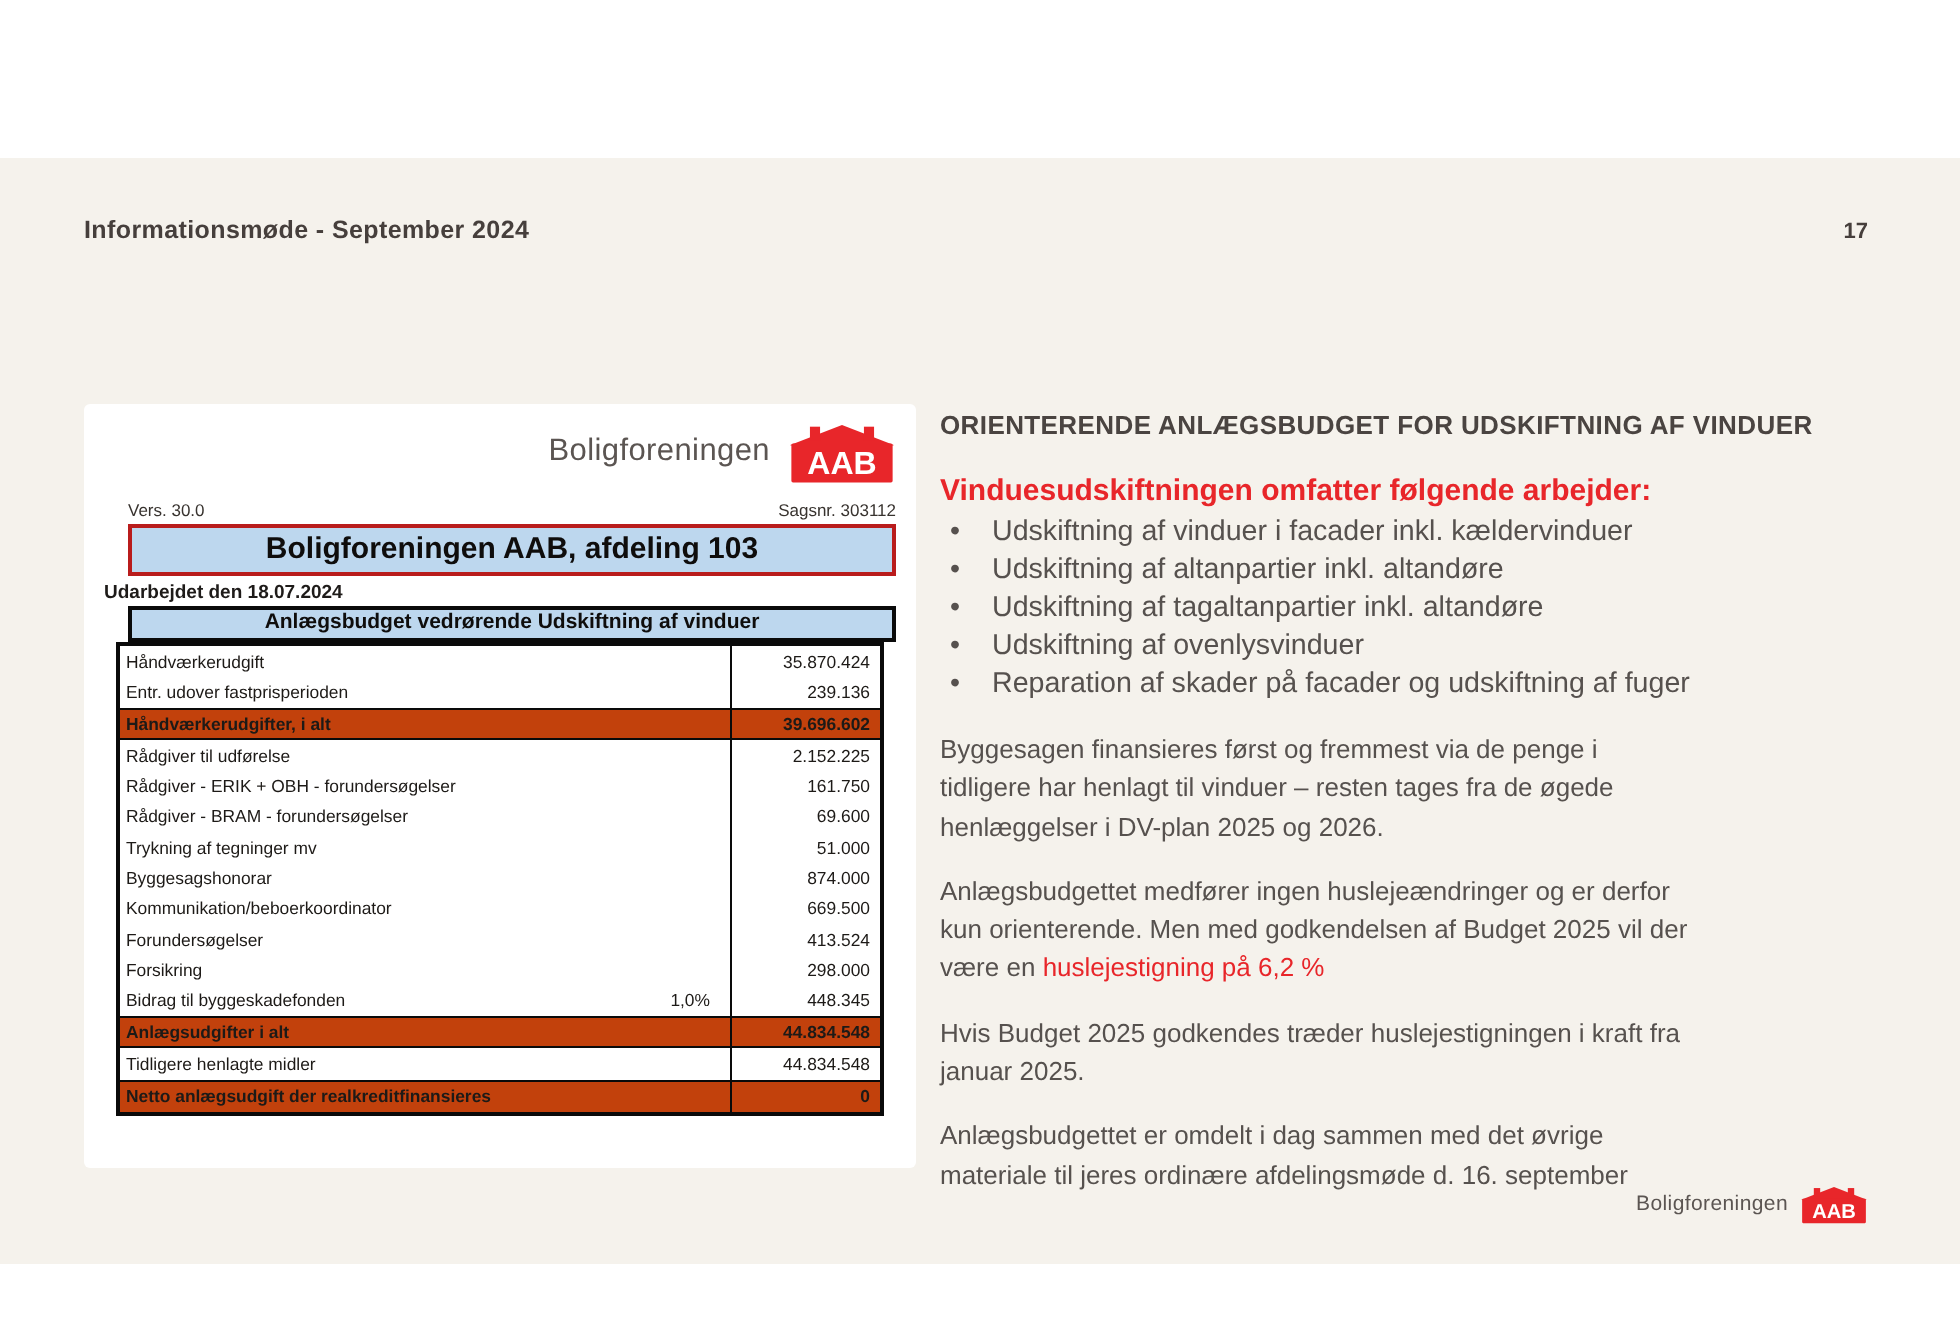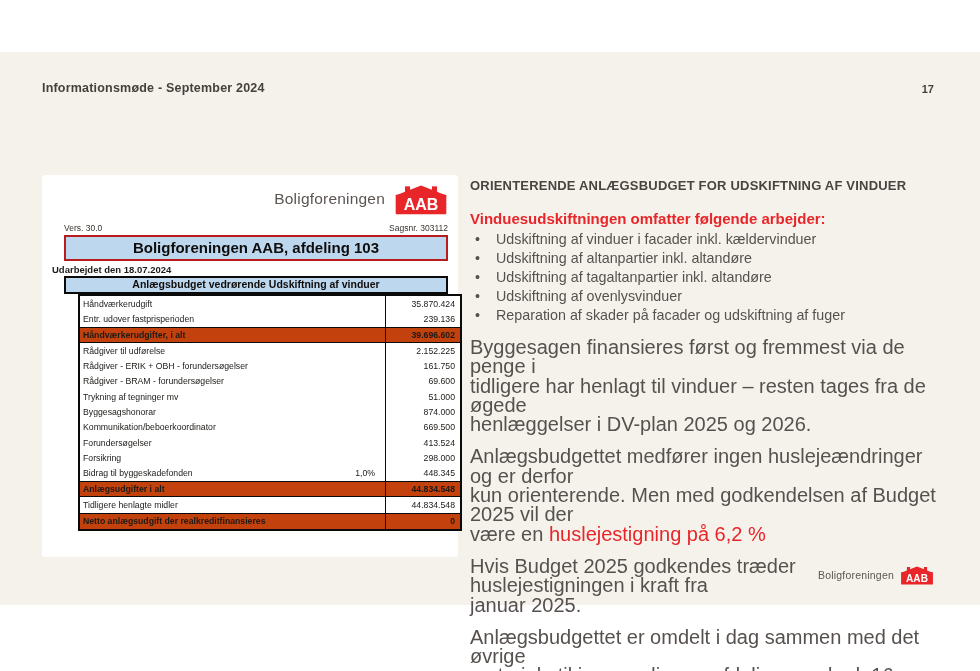--- a/index.html
+++ b/index.html
@@ -1,18 +1,18 @@
 <!DOCTYPE html>
 <html><head>
 <meta charset="utf-8">
 <style>
   * { margin:0; padding:0; box-sizing:border-box; }
   html,body { width:980px; height:671px; background:#ffffff; overflow:hidden;
               font-family:"Liberation Sans","DejaVu Sans",sans-serif; }
-  .viewport { position:relative; width:980px; height:479px; background:#ffffff; }
+  .viewport { position:relative; width:980px; height:479px; background:#ffffff;margin-top:27px; }
 
   .slide { position:absolute; left:0; top:52px; width:980px; height:553px; background:#f5f2ec; }
 
   .meeting-label { position:absolute; left:42px; top:29px; font-size:12.5px; font-weight:700;
                    color:#463f3c; letter-spacing:.2px; }
   .page-number   { position:absolute; right:46px; top:31px; font-size:11px; font-weight:700; color:#463f3c; }
 
   .slide-title { position:absolute; left:40px; top:72px; font-size:29px; font-weight:700;
                  color:#696361; letter-spacing:.2px; }
 
@@ -24,40 +24,40 @@
   .meta-row { position:absolute; left:22px; top:48px; width:384px; display:flex;
               justify-content:space-between; font-size:8.5px; color:#38332f; }
   .doc-title-box { position:absolute; left:22px; top:60px; width:384px; height:26px;
                    background:#bdd7ee; border:2px solid #b91c1c; text-align:center;
                    font-size:15px; font-weight:700; color:#0f0d0c; line-height:21px; }
   .prepared { position:absolute; left:10px; top:89px; width:384px; text-align:left;
               font-size:9.5px; font-weight:700; color:#1e1b19; }
   .subtitle-box { position:absolute; left:22px; top:101px; width:384px; height:18px;
                   background:#bdd7ee; border:2px solid #0a0a0a; text-align:center;
                   font-size:10.5px; font-weight:700; color:#0f0d0c; line-height:13.5px; }
-  .budget-table { position:absolute; left:36px; top:119px; width:384px;
+  .budget-table { position:absolute; left:16px; top:119px; width:384px;
                   border:2px solid #0a0a0a; background:#ffffff; }
   .trow { display:flex; align-items:center; height:15.3px; font-size:8.7px; color:#1d1a17; }
   .trow.total { height:16.5px; background:#c2410c; font-weight:700;
                 border-top:1.6px solid #0a0a0a; border-bottom:1.6px solid #0a0a0a; }
   .trow:last-child { border-bottom:none; }
   .tlabel { flex:1; display:flex; justify-content:space-between; align-items:center;
             height:100%; padding:0 10px 0 3px; border-right:1.6px solid #0a0a0a; }
   .tvalue { width:74px; text-align:right; padding:0 5px; }
 
   
   .right-col { position:absolute; left:470px; top:126px; width:478px; }
   .orient-heading { font-size:13px; font-weight:700; color:#4a4441; letter-spacing:.2px;
                     margin:0 0 17px 0; }
   .red-heading { font-size:15px; font-weight:700; color:#e8262a; margin:0 0 3px 0; }
   .work-list { list-style:none; margin:0 0 6px 0; }
   .work-list li { position:relative; padding-left:26px; font-size:14.3px; line-height:19px;
                   color:#56514e; }
   .work-list li::before { content:"•"; position:absolute; left:5px; top:0; color:#56514e; }
-  .body-text { font-size:20px; line-height:19.3px; color:#56514e; white-space:pre-line;
+  .body-text { font-size:13px; line-height:19.3px; color:#56514e; white-space:pre-line;
                margin:13px 0 0 0; }
   .red-inline { color:#e8262a; }
 
   .footer-logo { position:absolute; top:512px; right:46px; display:flex; align-items:center; gap:6px; }
   .footer-logo .logo-text { font-size:10.5px; }
 
   .aab-badge-lg { width:54px; height:34px; display:block; }
   .aab-badge-sm { width:34px; height:22px; display:block; }
 </style>
 </head>

